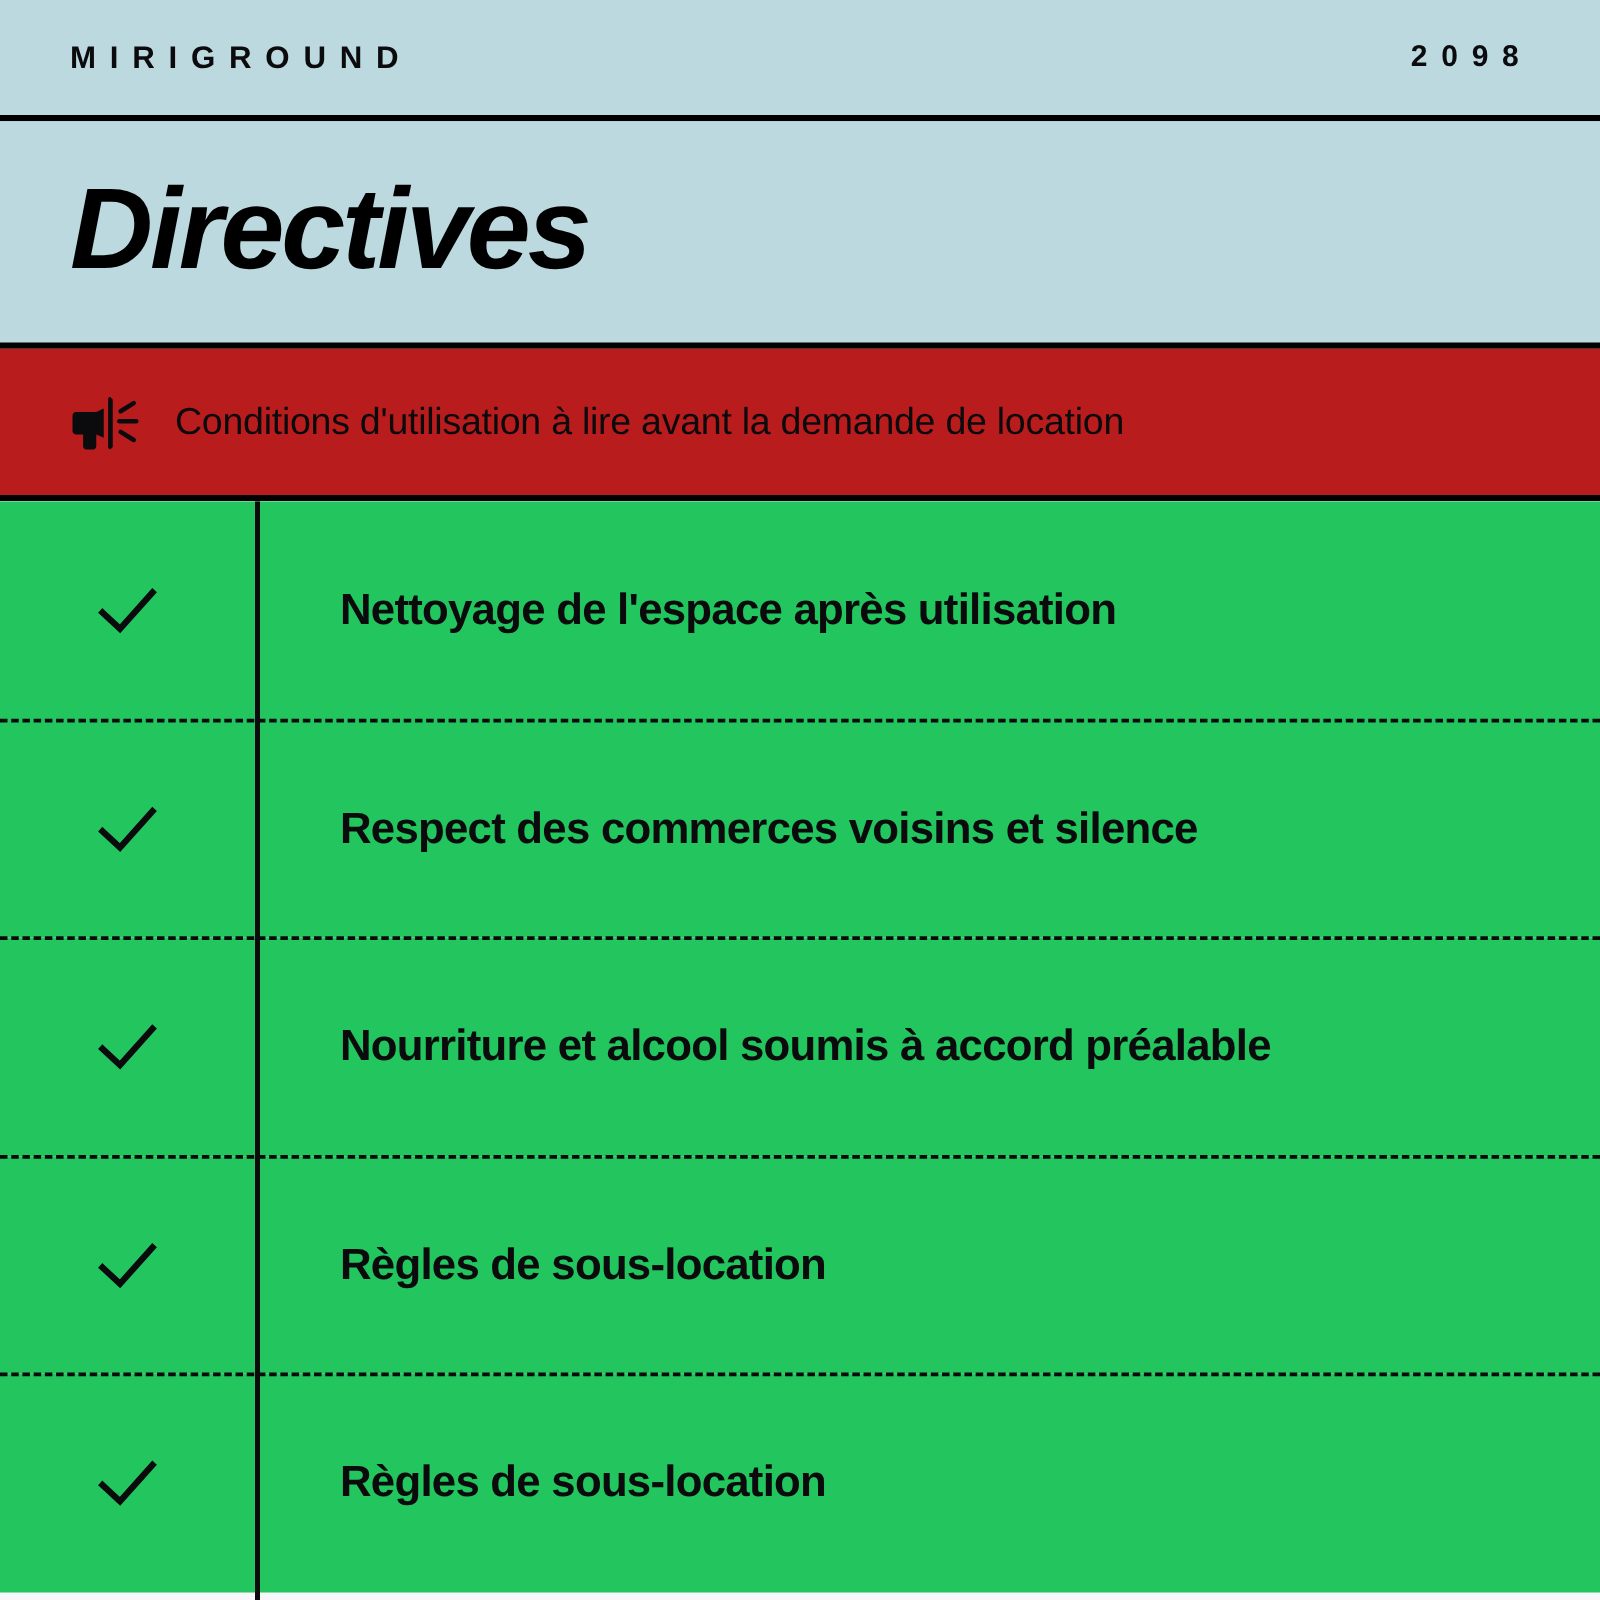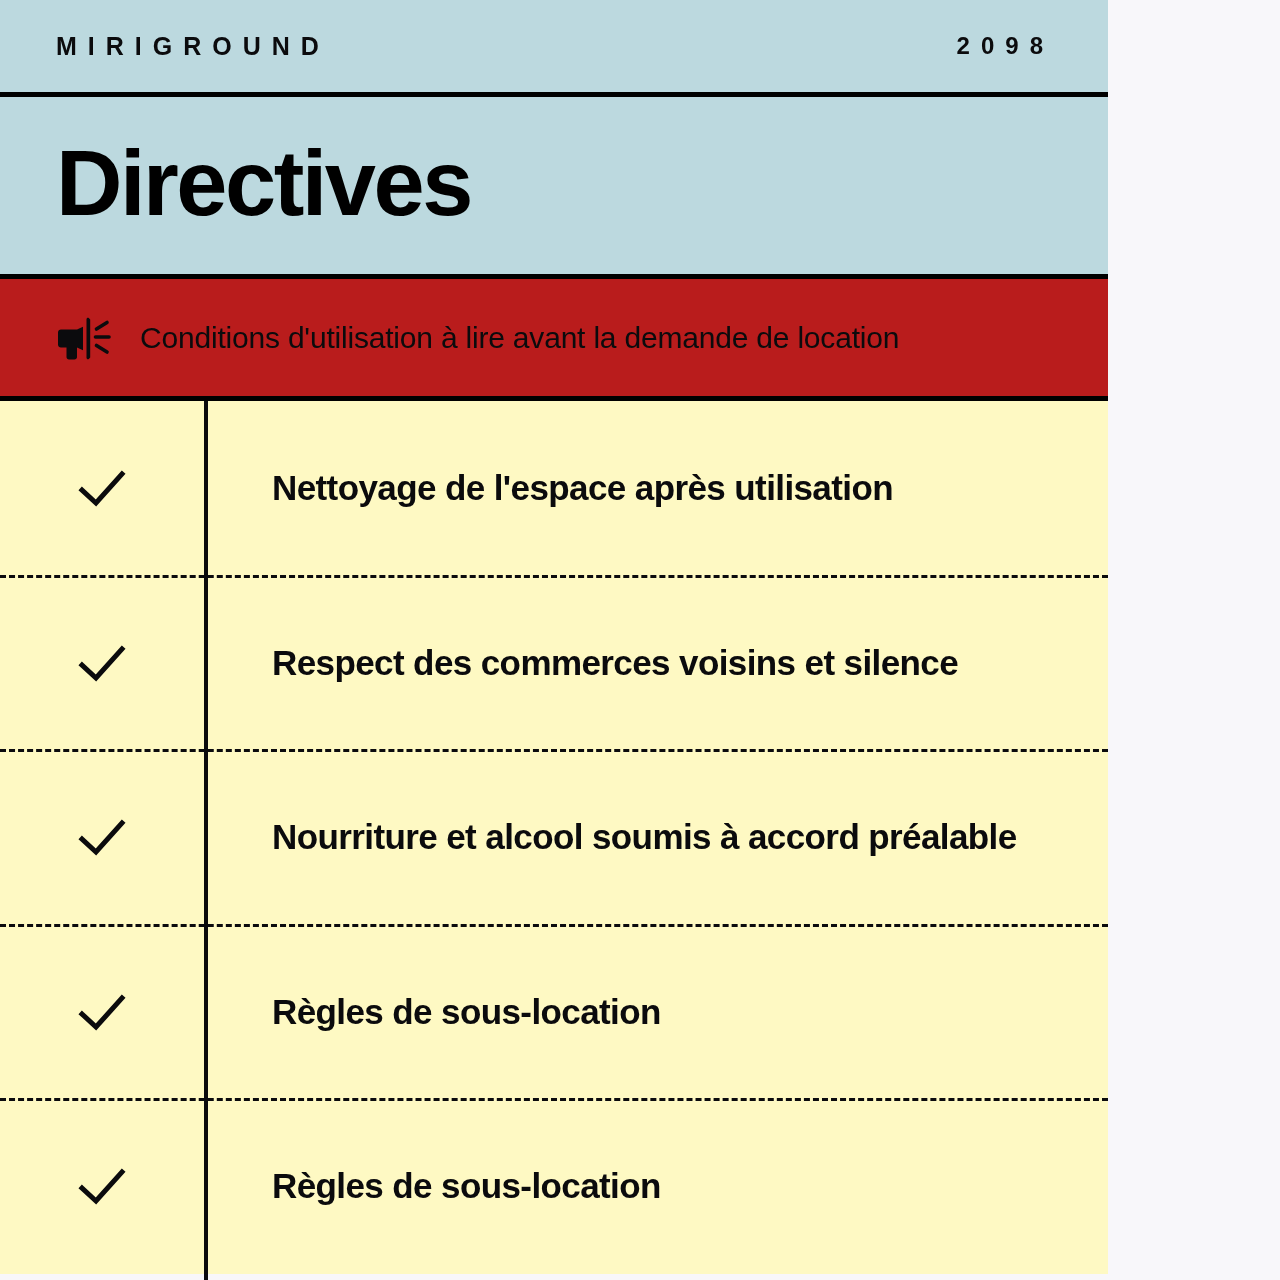--- a/index.html
+++ b/index.html
@@ -12,21 +12,21 @@
 
   body {
     font-family: "Liberation Sans", sans-serif;
     background: #f8f7fa;
     color: #0b0b0d;
     -webkit-font-smoothing: antialiased;
   }
 
   .poster {
     position: relative;
-    width: 1108px;
+    width: 1280px;
     height: 1280px;
     background: #f8f7fa;
     display: flex;
     flex-direction: column;
   }
 
   
   .brandbar {
     height: 97px;
     background: #bcd9df;
@@ -66,20 +66,21 @@
     flex: 0 0 auto;
   }
 
   .page-title {
     font-size: 92px;
     font-weight: 700;
     letter-spacing: -2.5px;
     line-height: 1;
     color: #000000;
     margin-top: -6px;
+    font-style: italic;
   }
 
   
   .subtitleband {
     height: 122px;
     background: #b91c1c;
     border-bottom: 5px solid #000000;
     display: flex;
     align-items: center;
     padding: 0 56px;
@@ -120,21 +121,21 @@
     width: 4px;
     background: #0b0b0d;
     z-index: 3;
   }
 
   .row {
     position: relative;
     height: 174.5px;
     display: flex;
     align-items: center;
-    background: #fef9c3;
+    background: #22c55e;
   }
 
   .row + .row::before {
     content: "";
     position: absolute;
     top: -1px;
     left: 0;
     right: 0;
     height: 0;
     border-top: 3px dashed #0b0b0d;

